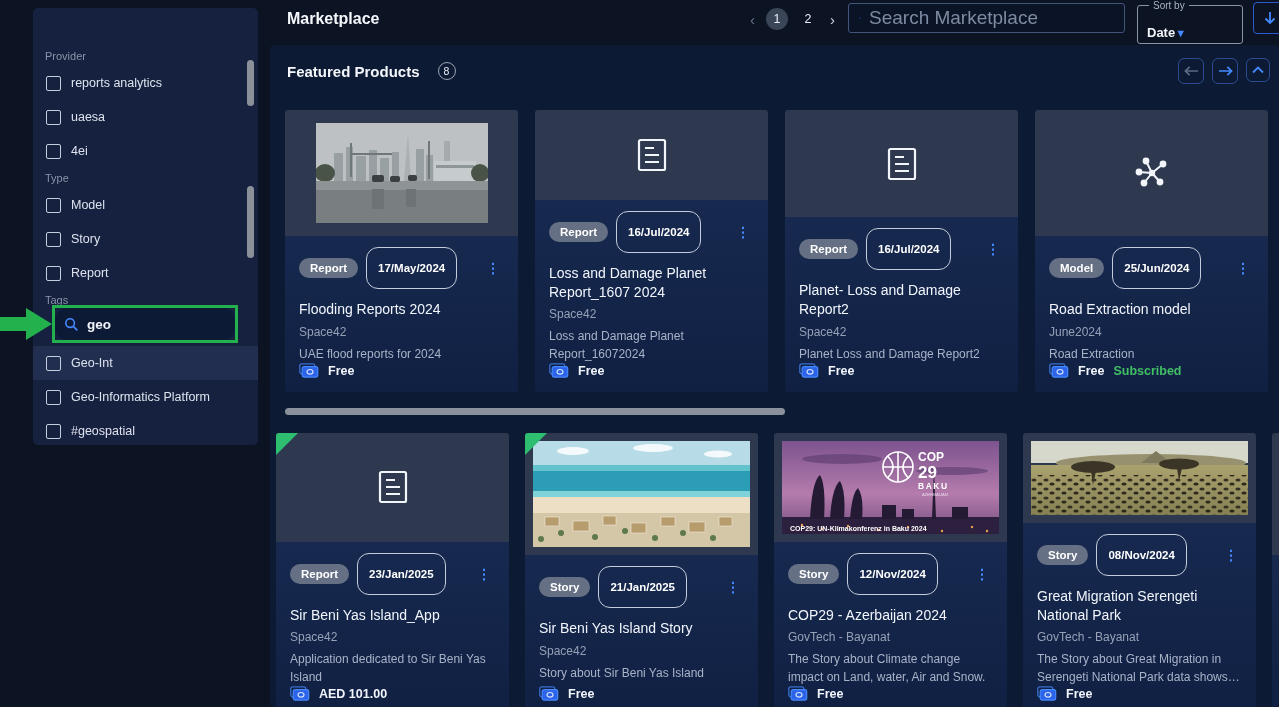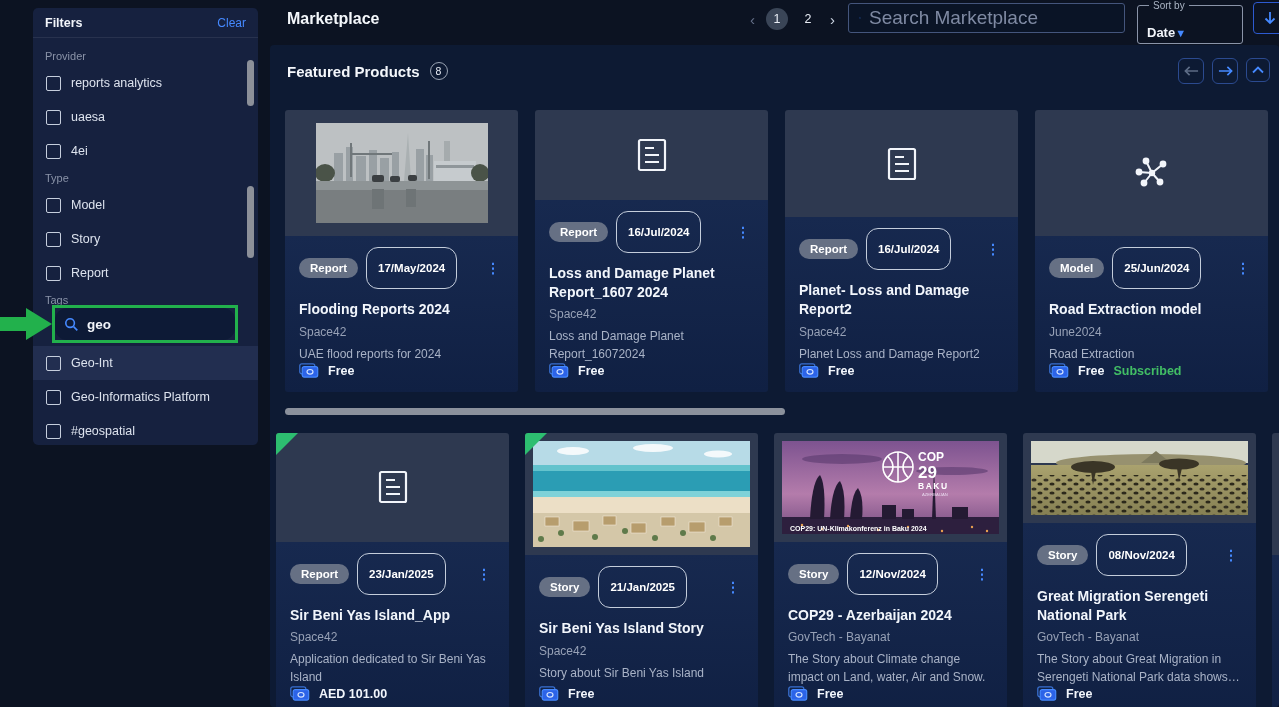--- a/index.html
+++ b/index.html
@@ -36,21 +36,21 @@
   .search-box input::placeholder { color:#7f8aa3; }
   .sort-fs { position:absolute; left:1137px; top:0px; width:106px; height:25px; border:1px solid #8a94a8; border-radius:3px; padding:16px 9px; }
   .sort-fs legend { font-size:10px; color:#aab4c4; padding:0 4px; margin-left:2px; }
   .sort-inner { display:flex; align-items:center; justify-content:flex-start; margin-top:-2px; }
   .sort-value { font-size:13px; font-weight:700; color:#f2f5fa; }
   .sort-caret { color:#4589ff; font-size:11px; }
   .dl-btn { position:absolute; left:1253px; top:2px; width:34px; height:32px; border:1.5px solid #2d5ad0; border-radius:4px; display:flex; align-items:center; justify-content:center; background:transparent; }
 
   
   .panel { position:absolute; left:270px; top:45px; width:1009px; height:662px; background:#0d1a33; border-radius:4px; overflow:hidden; }
-  .fp-title { position:absolute; left:17px; top:17px; font-size:15px; font-weight:700; color:#f4f7fb; display:flex; align-items:center; gap:10px; }
+  .fp-title { position:absolute; left:17px; top:17px; font-size:15px; font-weight:700; color:#f4f7fb; display:flex; align-items:center; gap:18px; }
   .fp-badge { width:18px; height:18px; border:1px solid #9aa4b4; border-radius:50%; font-size:10.5px; font-weight:400; color:#e8edf5; display:flex; align-items:center; justify-content:center; }
   .fp-nav { position:absolute; right:9px; top:13px; display:flex; gap:8px; }
   .nav-btn { width:26px; height:26px; border:1.5px solid #2b4a8f; border-radius:6px; background:transparent; display:flex; align-items:center; justify-content:center; }
   .nav-btn.small { width:24px; height:24px; }
 
   .row { position:absolute; display:flex; }
   .row1 { left:15px; top:65px; gap:17px; }
   .row2 { left:6px; top:388px; gap:16px; }
   .hscroll { position:absolute; left:15px; top:363px; width:500px; height:7px; background:#8b919c; border-radius:4px; }
 
@@ -58,35 +58,31 @@
   .card-art { height:126px; background:#2e3950; position:relative; display:flex; align-items:center; justify-content:center; }
   .row2 .card-art { height:122px; }
   .photo-inset { position:absolute; inset:8px; overflow:hidden; }
   .corner-flag { position:absolute; left:0; top:0; width:0; height:0; border-top:22px solid #2dbe70; border-right:22px solid transparent; }
   .card-body { flex:1; background:linear-gradient(180deg,#17294f,#102043); padding:11px 14px 13px; display:flex; flex-direction:column; }
   .meta-row { display:flex; align-items:center; gap:8px; margin-bottom:11px; }
   .chip { font-size:11.5px; font-weight:700; border-radius:12px; white-space:nowrap; }
   .chip-type { background:#667084; color:#fff; padding:4px 11px; }
   .chip-date { border:1px solid #c4cddb; color:#fff; padding:14px 11px; }
   .dots { margin-left:auto; color:#4589ff; font-size:14px; font-weight:700; line-height:1; padding:2px 4px; cursor:pointer; }
-  .p-title { font-size:14px; font-weight:700; color:#f2f6fc; line-height:1.33; margin-bottom:6px; overflow-wrap:break-word; }
+  .p-title { font-size:14px; font-weight:400; color:#f2f6fc; line-height:1.33; margin-bottom:6px; overflow-wrap:break-word; }
   .p-provider { font-size:12px; color:#97a1b6; margin-bottom:7px; }
   .p-desc { font-size:12px; color:#a9b3c7; line-height:1.45; display:-webkit-box; -webkit-line-clamp:2; -webkit-box-orient:vertical; overflow:hidden; overflow-wrap:break-word; }
   .price-row { margin-top:auto; display:flex; align-items:center; gap:9px; }
   .p-price { font-size:12.5px; font-weight:700; color:#f2f6fc; }
   .p-status { font-size:12.5px; font-weight:700; color:#42be65; }
 </style>
 </head>
 <body>
 
 <div class="sidebar">
-  <div class="sb-header">
-    <span class="sb-title">Filters</span>
-    <span class="sb-clear">Clear</span>
-  </div>
 
   <div class="sb-label" style="top:42px">Provider</div>
   <div class="sb-row" style="top:58px">
     <span class="cbx"></span>
     <span class="cbx-label">reports analytics</span>
   </div>
   <div class="sb-row" style="top:92px">
     <span class="cbx"></span>
     <span class="cbx-label">uaesa</span>
   </div>

